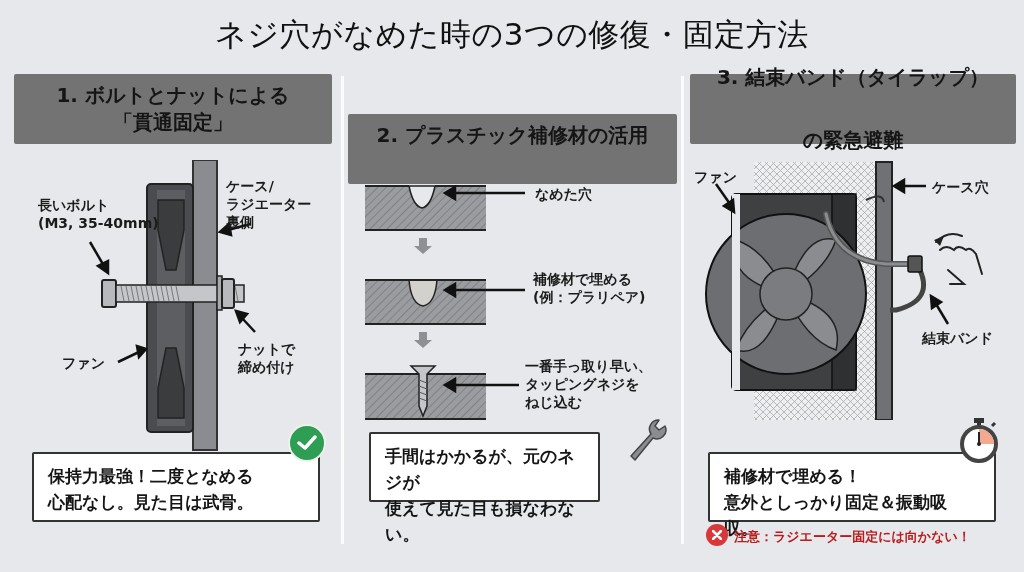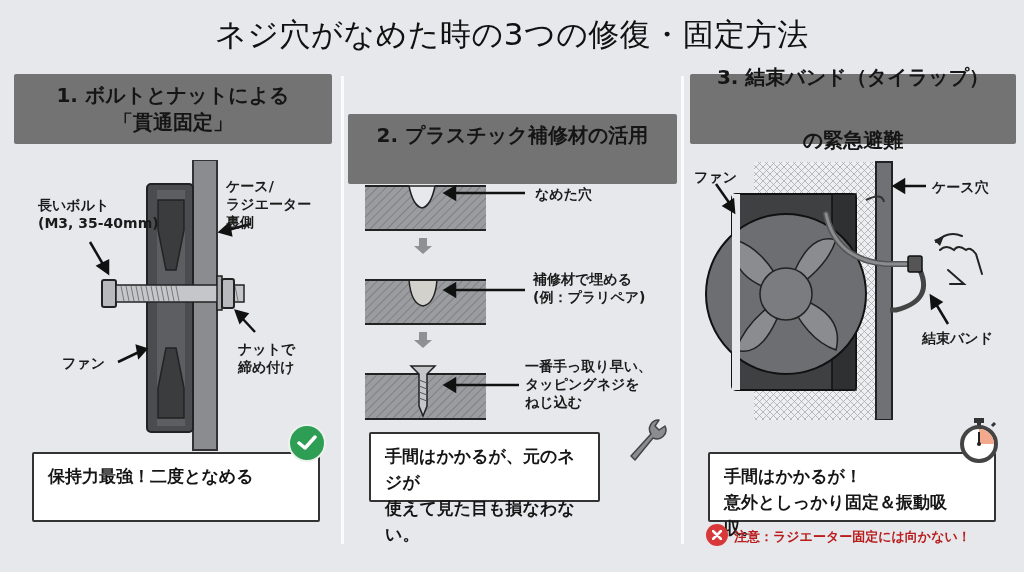--- a/index.html
+++ b/index.html
@@ -124,20 +124,21 @@
     <div>裏側</div>
   </div>
   <div class="lbl" style="left:62px;top:280px">ファン</div>
   <div class="lbl c" style="left:238px;top:266px">
     <div>ナットで</div>
     <div>締め付け</div>
   </div>
 
   <div class="note" style="left:32px;top:378px;width:288px;height:70px">
     <div>保持力最強！二度となめる</div>
+    <div>心配なし。見た目は武骨。</div>
   </div>
   <div class="badge-ok" style="left:288px;top:350px">
     <svg width="20" height="16" viewBox="0 0 20 16">
         <polyline points="2,8 8,13 18,2" fill="none" stroke="#fff" stroke-width="3.5" stroke-linecap="round" stroke-linejoin="round"></polyline>
       </svg>
   </div>
 </section>
 
 <section class="col col-2">
   <div class="head">
@@ -259,21 +260,21 @@
       <line x1="262" y1="164" x2="250" y2="144"></line>
         <polygon points="245,136 255,142 246,148"></polygon>
     </g>
   </svg>
 
   <div class="lbl" style="left:8px;top:94px">ファン</div>
   <div class="lbl" style="left:246px;top:104px">ケース穴</div>
   <div class="lbl" style="left:236px;top:255px">結束バンド</div>
 
   <div class="note" style="left:22px;top:378px;width:288px;height:70px">
-    <div>手間はかかるが！</div>
+    <div>補修材で埋める！</div>
     <div>意外としっかり固定＆振動吸収。</div>
   </div>
   <svg style="position:absolute;left:272px;top:342px" width="42" height="48" viewBox="0 0 42 48">
     <rect x="16" y="2" width="10" height="5" fill="#333"></rect>
     <rect x="19" y="6" width="4" height="5" fill="#333"></rect>
     <line x1="34" y1="10" x2="37" y2="7" stroke="#333" stroke-width="3"></line>
     <circle cx="21" cy="28" r="17" fill="#fff" stroke="#444" stroke-width="4"></circle>
     <path d="M21,28 L21,13 A15,15 0 0 1 36,28 Z" fill="#f3a98e"></path>
     <line x1="21" y1="28" x2="21" y2="16" stroke="#222" stroke-width="2"></line>
     <circle cx="21" cy="28" r="2" fill="#222"></circle>

